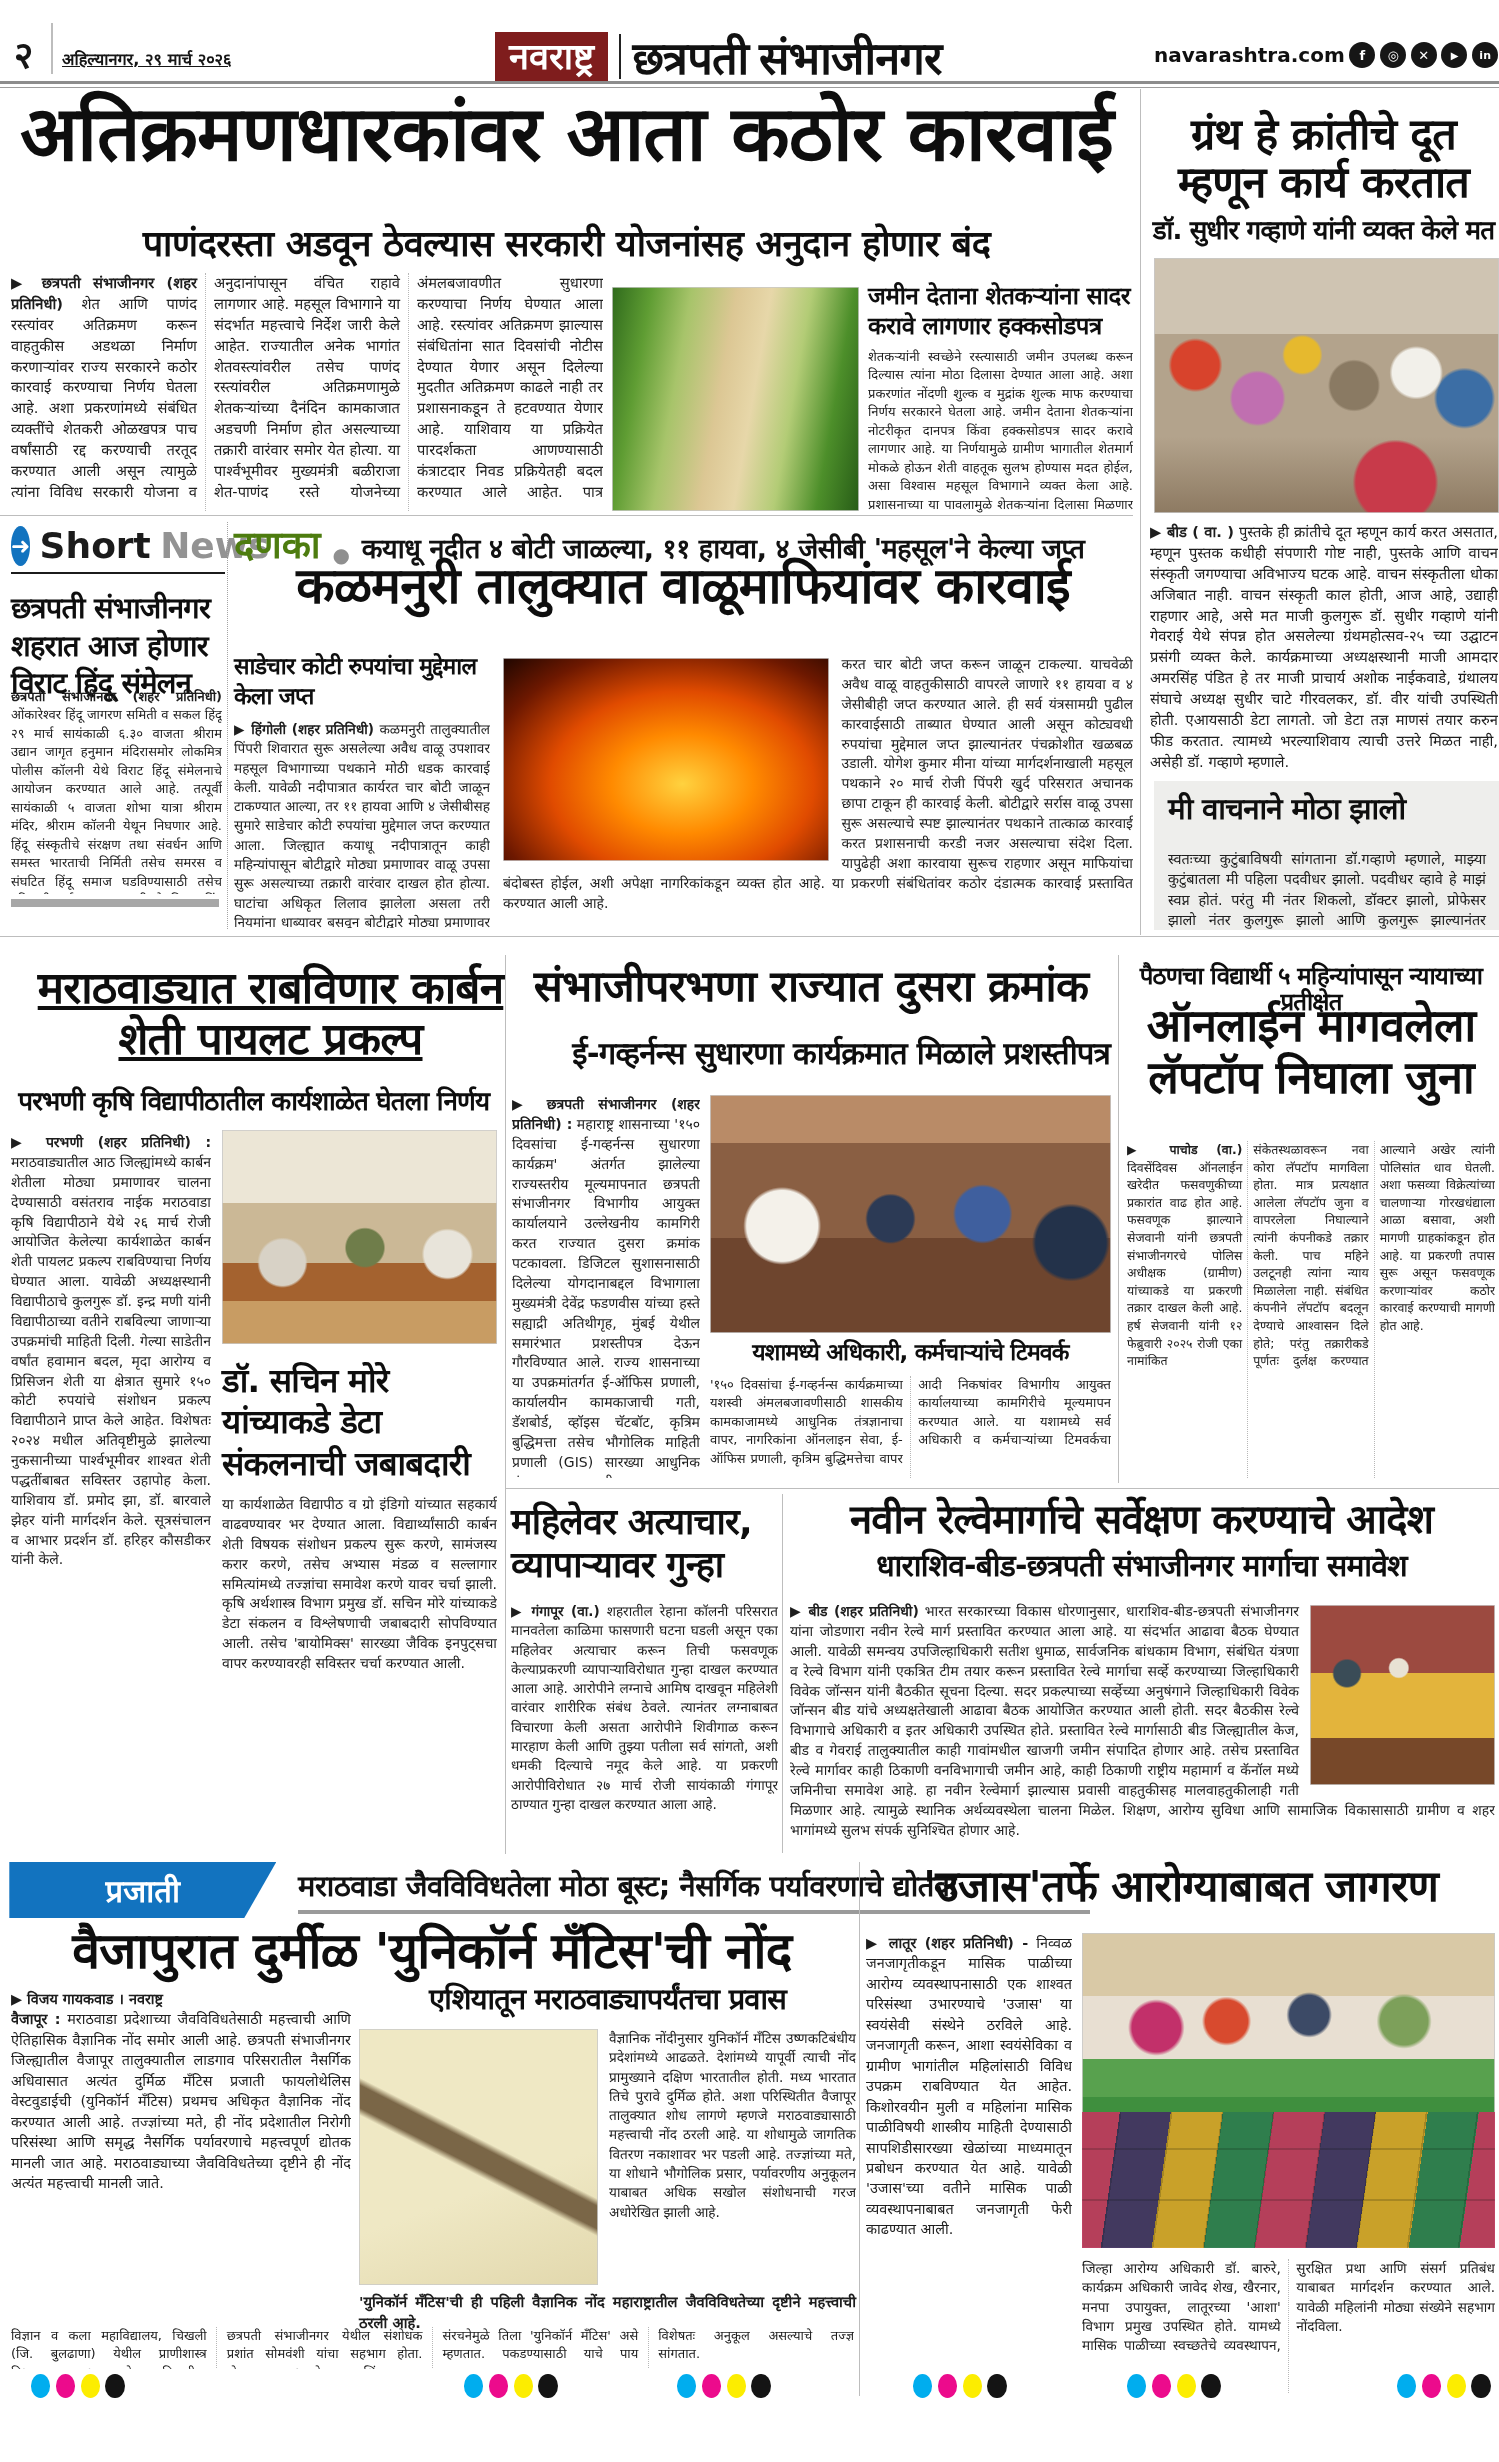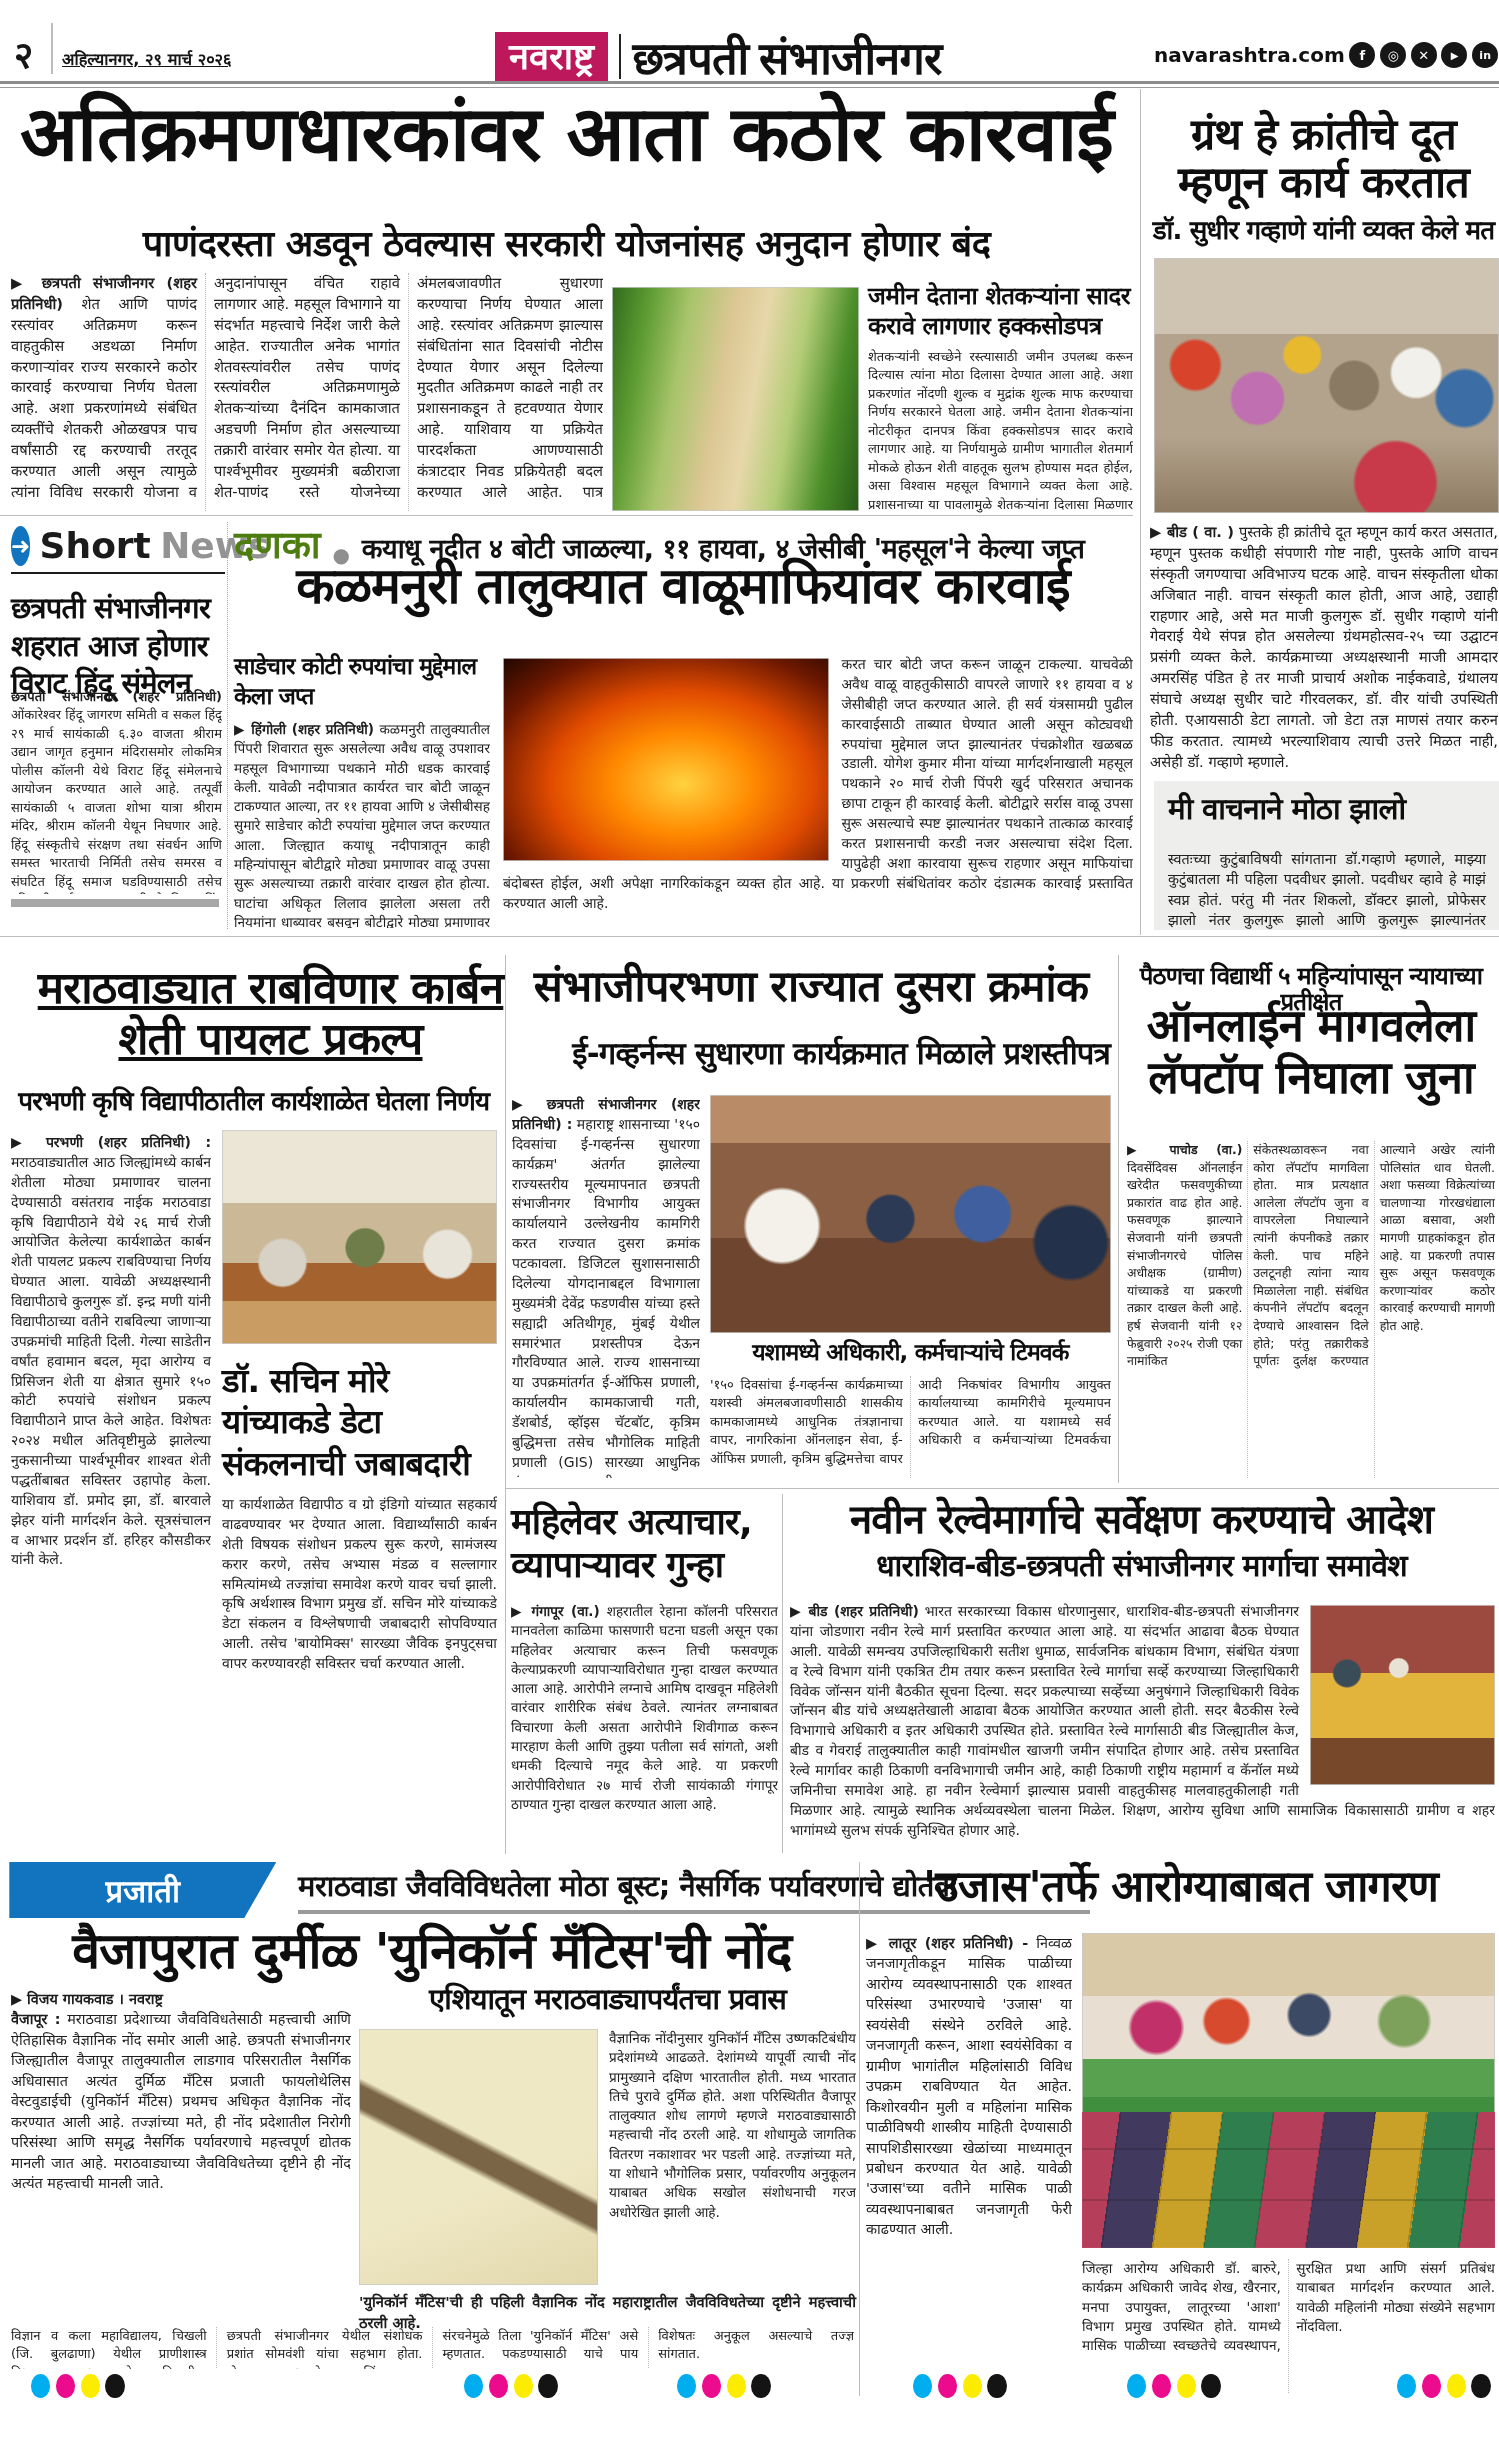--- a/index.html
+++ b/index.html
@@ -14,21 +14,21 @@
   .c4{column-count:4;column-gap:20px;column-rule:0.8px dotted #b7b7b7;}
   .ovh{overflow:hidden;}
   .vline{width:0.8px;background:#bdbdbd;}
   .vdot{width:0;border-left:1.6px dotted #a3a3a3;}
   .hline{height:0.8px;background:#bdbdbd;}
   .ph{box-shadow:inset 0 0 0 0.8px #c9c9c9;}
   
   .pagenum{font-size:37px;font-weight:700;}
   .hdr-date{font-size:16.3px;font-weight:700;}
   .mast{display:flex;align-items:center;gap:11px;}
-  .mast-red{background:#be185d;color:#fff;font-weight:800;font-size:36px;padding:4.7px 14px;line-height:1.1;}
+  .mast-red{background:#7f1d1d;color:#fff;font-weight:800;font-size:36px;padding:4.7px 14px;line-height:1.1;}
   .mast-sep{width:2.3px;height:45px;background:#222;}
   .mast-ed{font-weight:800;font-size:45px;color:#111;letter-spacing:-0.8px;font-family:Liberation Serif, serif;}
   .site{font-size:20px;font-weight:600;color:#111;}
   .sicon{display:inline-flex;align-items:center;justify-content:center;width:26px;height:26px;
          border-radius:50%;background:#161616;color:#fff;font-size:13px;font-weight:700;margin-left:4.7px;}
   .dbl{border-top:3.1px solid #8d8d8d;border-bottom:1.6px solid #9d9d9d;height:3.1px;}
   
   .sn-circle{display:inline-flex;align-items:center;justify-content:center;width:40px;height:40px;border-radius:50%;
              background:#1273bf;color:#fff;font-size:23px;font-weight:800;}
   .sn-short{font-size:36px;font-weight:800;color:#1b1b1b;}

